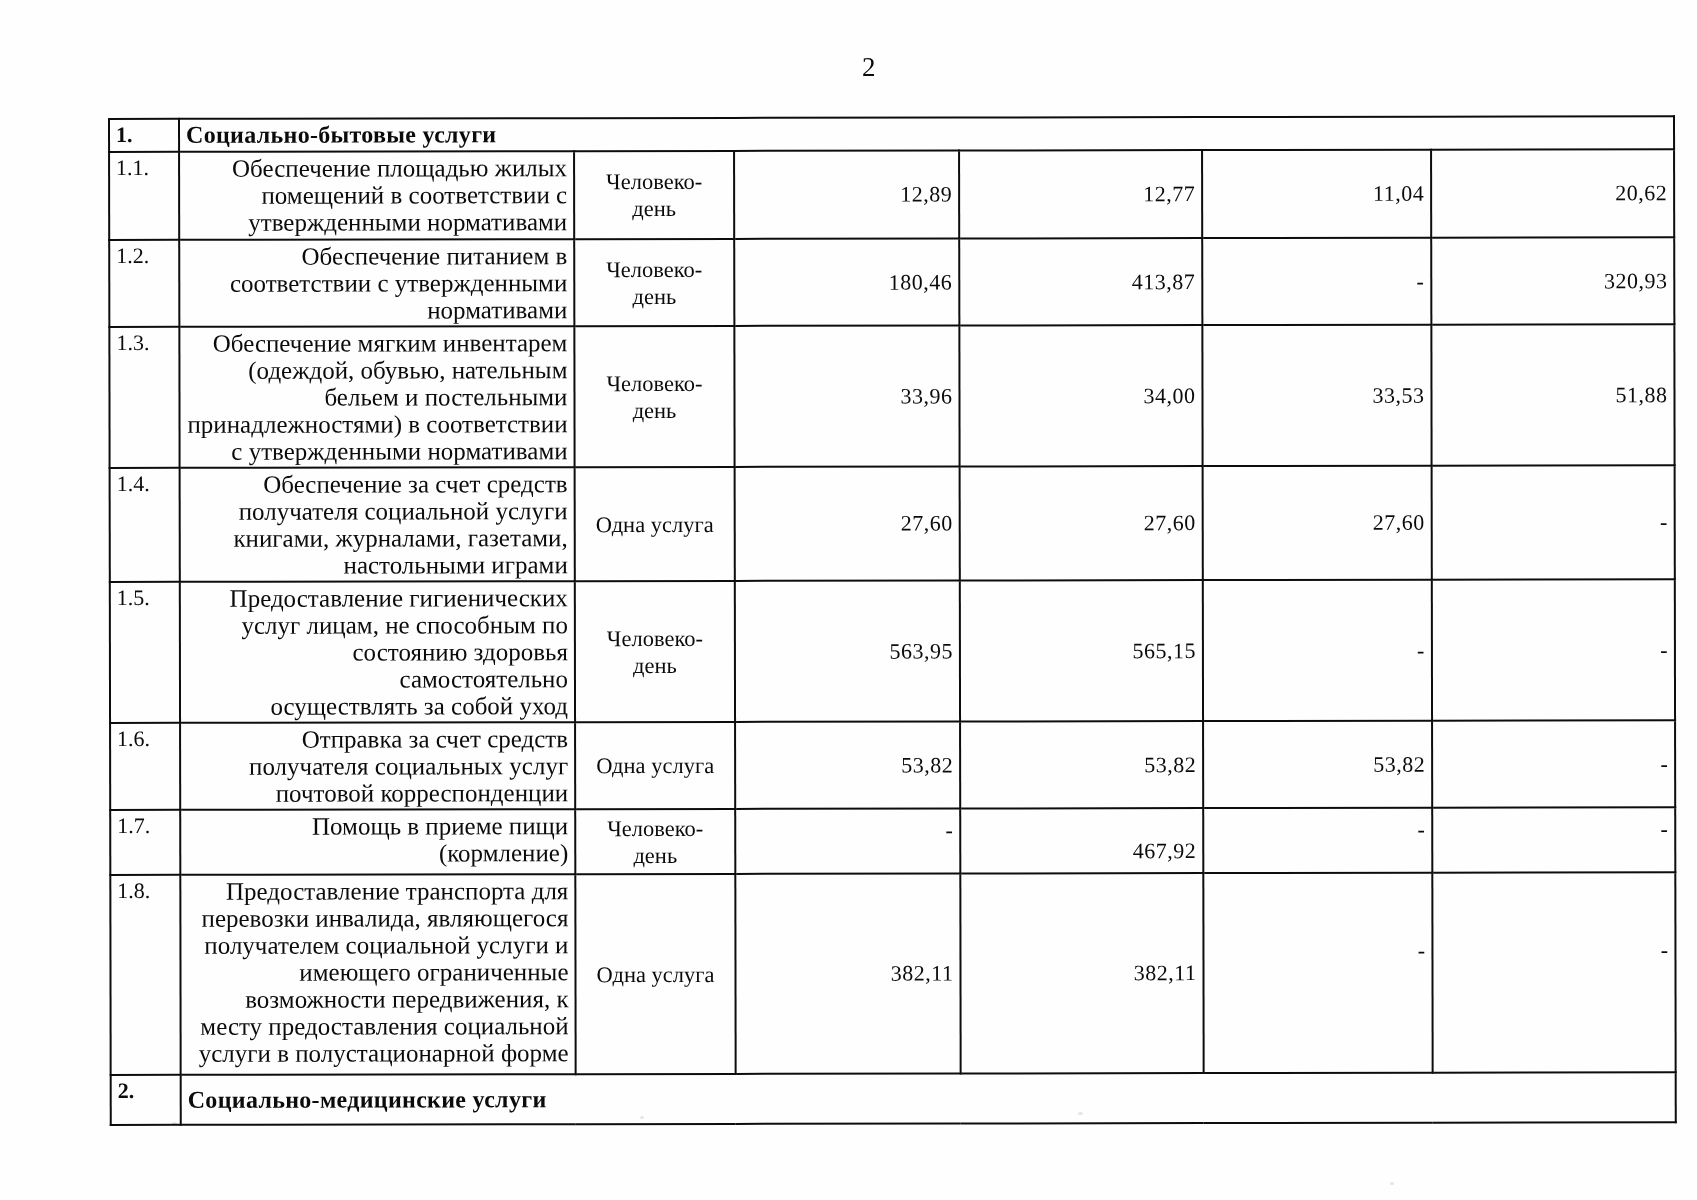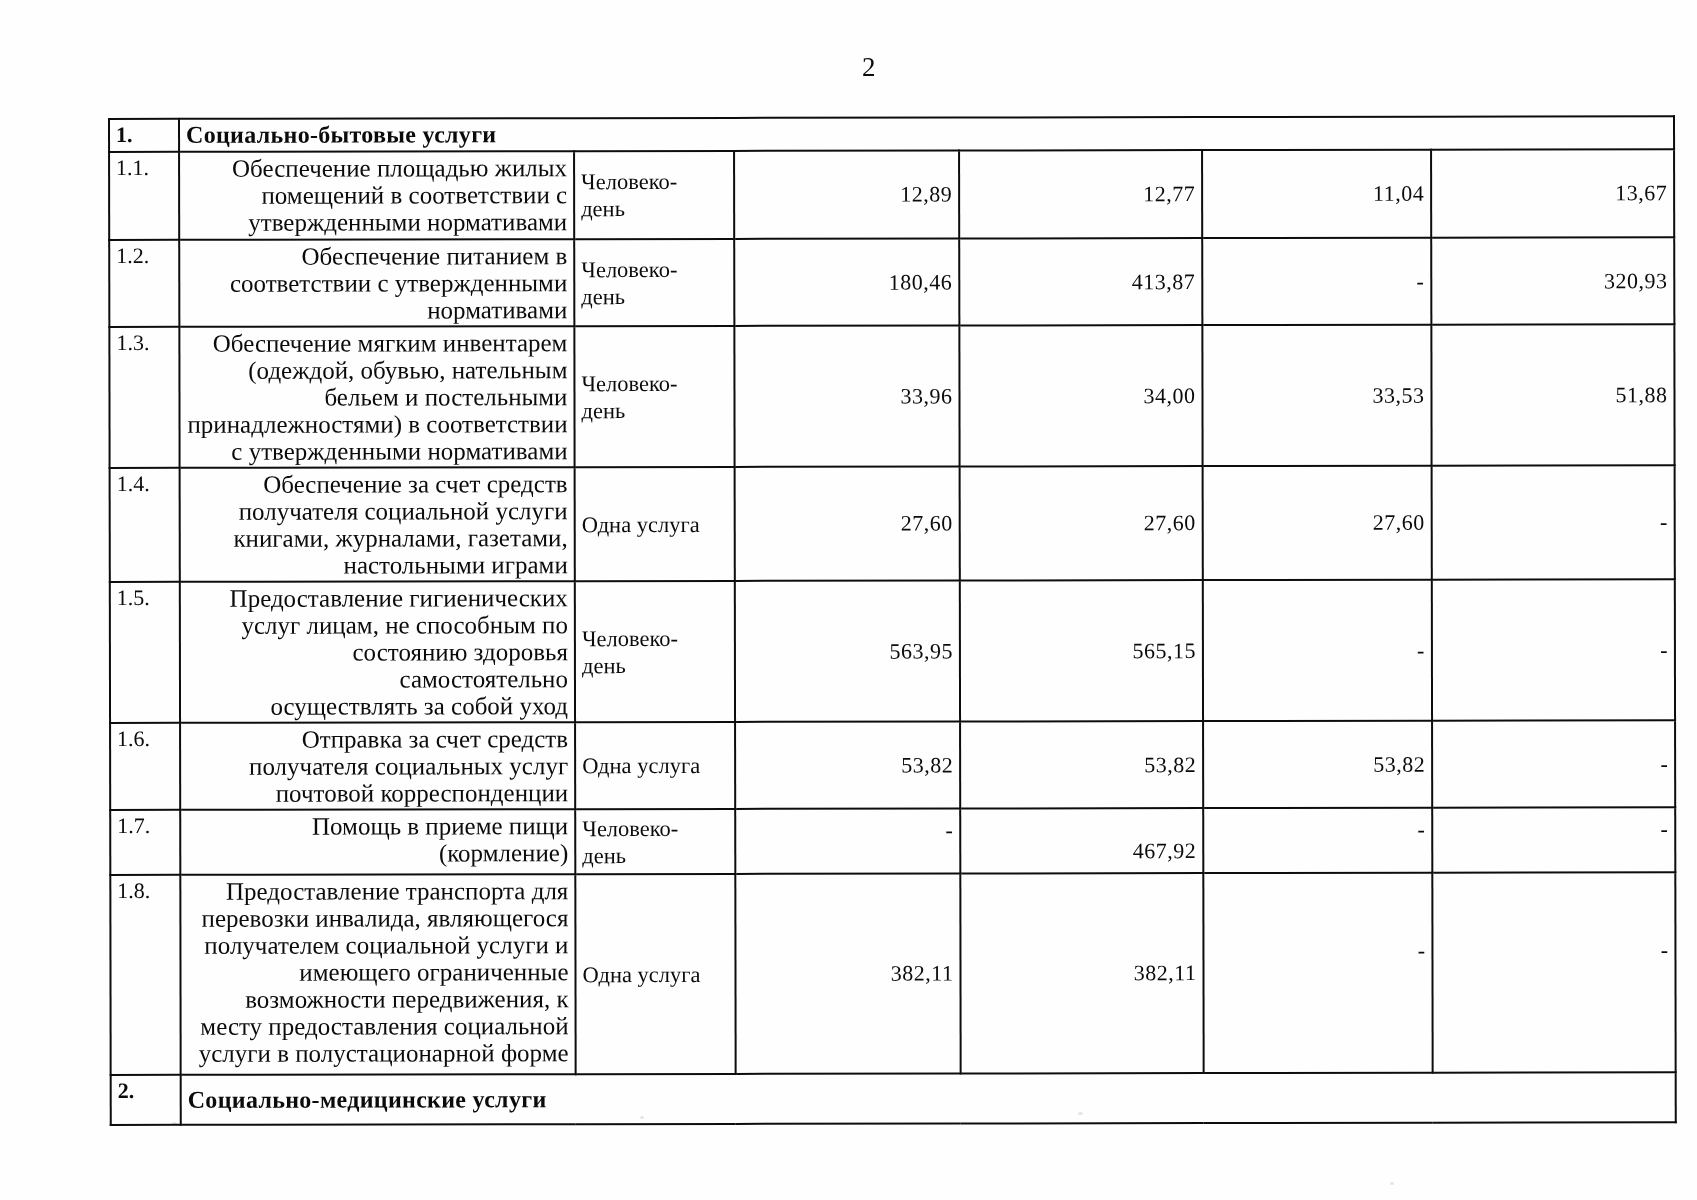--- a/index.html
+++ b/index.html
@@ -60,20 +60,21 @@
     vertical-align: top;
     text-align: right;
     font-size: 25px;
     line-height: 27px;
     white-space: pre-line;
     padding-left: 9px;
     padding-top: 3px;
   }
   .td-unit {
     vertical-align: middle;
+    text-align: center;
     font-size: 22.5px;
     line-height: 27px;
     white-space: pre-line;
   }
   .td-val {
     vertical-align: middle;
     text-align: right;
     font-size: 22px;
     letter-spacing: 0.5px;
   }
@@ -126,21 +127,21 @@
       <tr style="height:88px">
         <td class="td-no">1.1.</td>
         <td class="td-name">Обеспечение площадью жилых
 помещений в соответствии с
 утвержденными нормативами</td>
         <td class="td-unit">Человеко-
 день</td>
         <td class="td-val">12,89</td>
         <td class="td-val">12,77</td>
         <td class="td-val">11,04</td>
-        <td class="td-val">13,67</td>
+        <td class="td-val">20,62</td>
       </tr>
 
       <tr style="height:83px">
         <td class="td-no">1.2.</td>
         <td class="td-name">Обеспечение питанием в
 соответствии с утвержденными
 нормативами</td>
         <td class="td-unit">Человеко-
 день</td>
         <td class="td-val">180,46</td>

